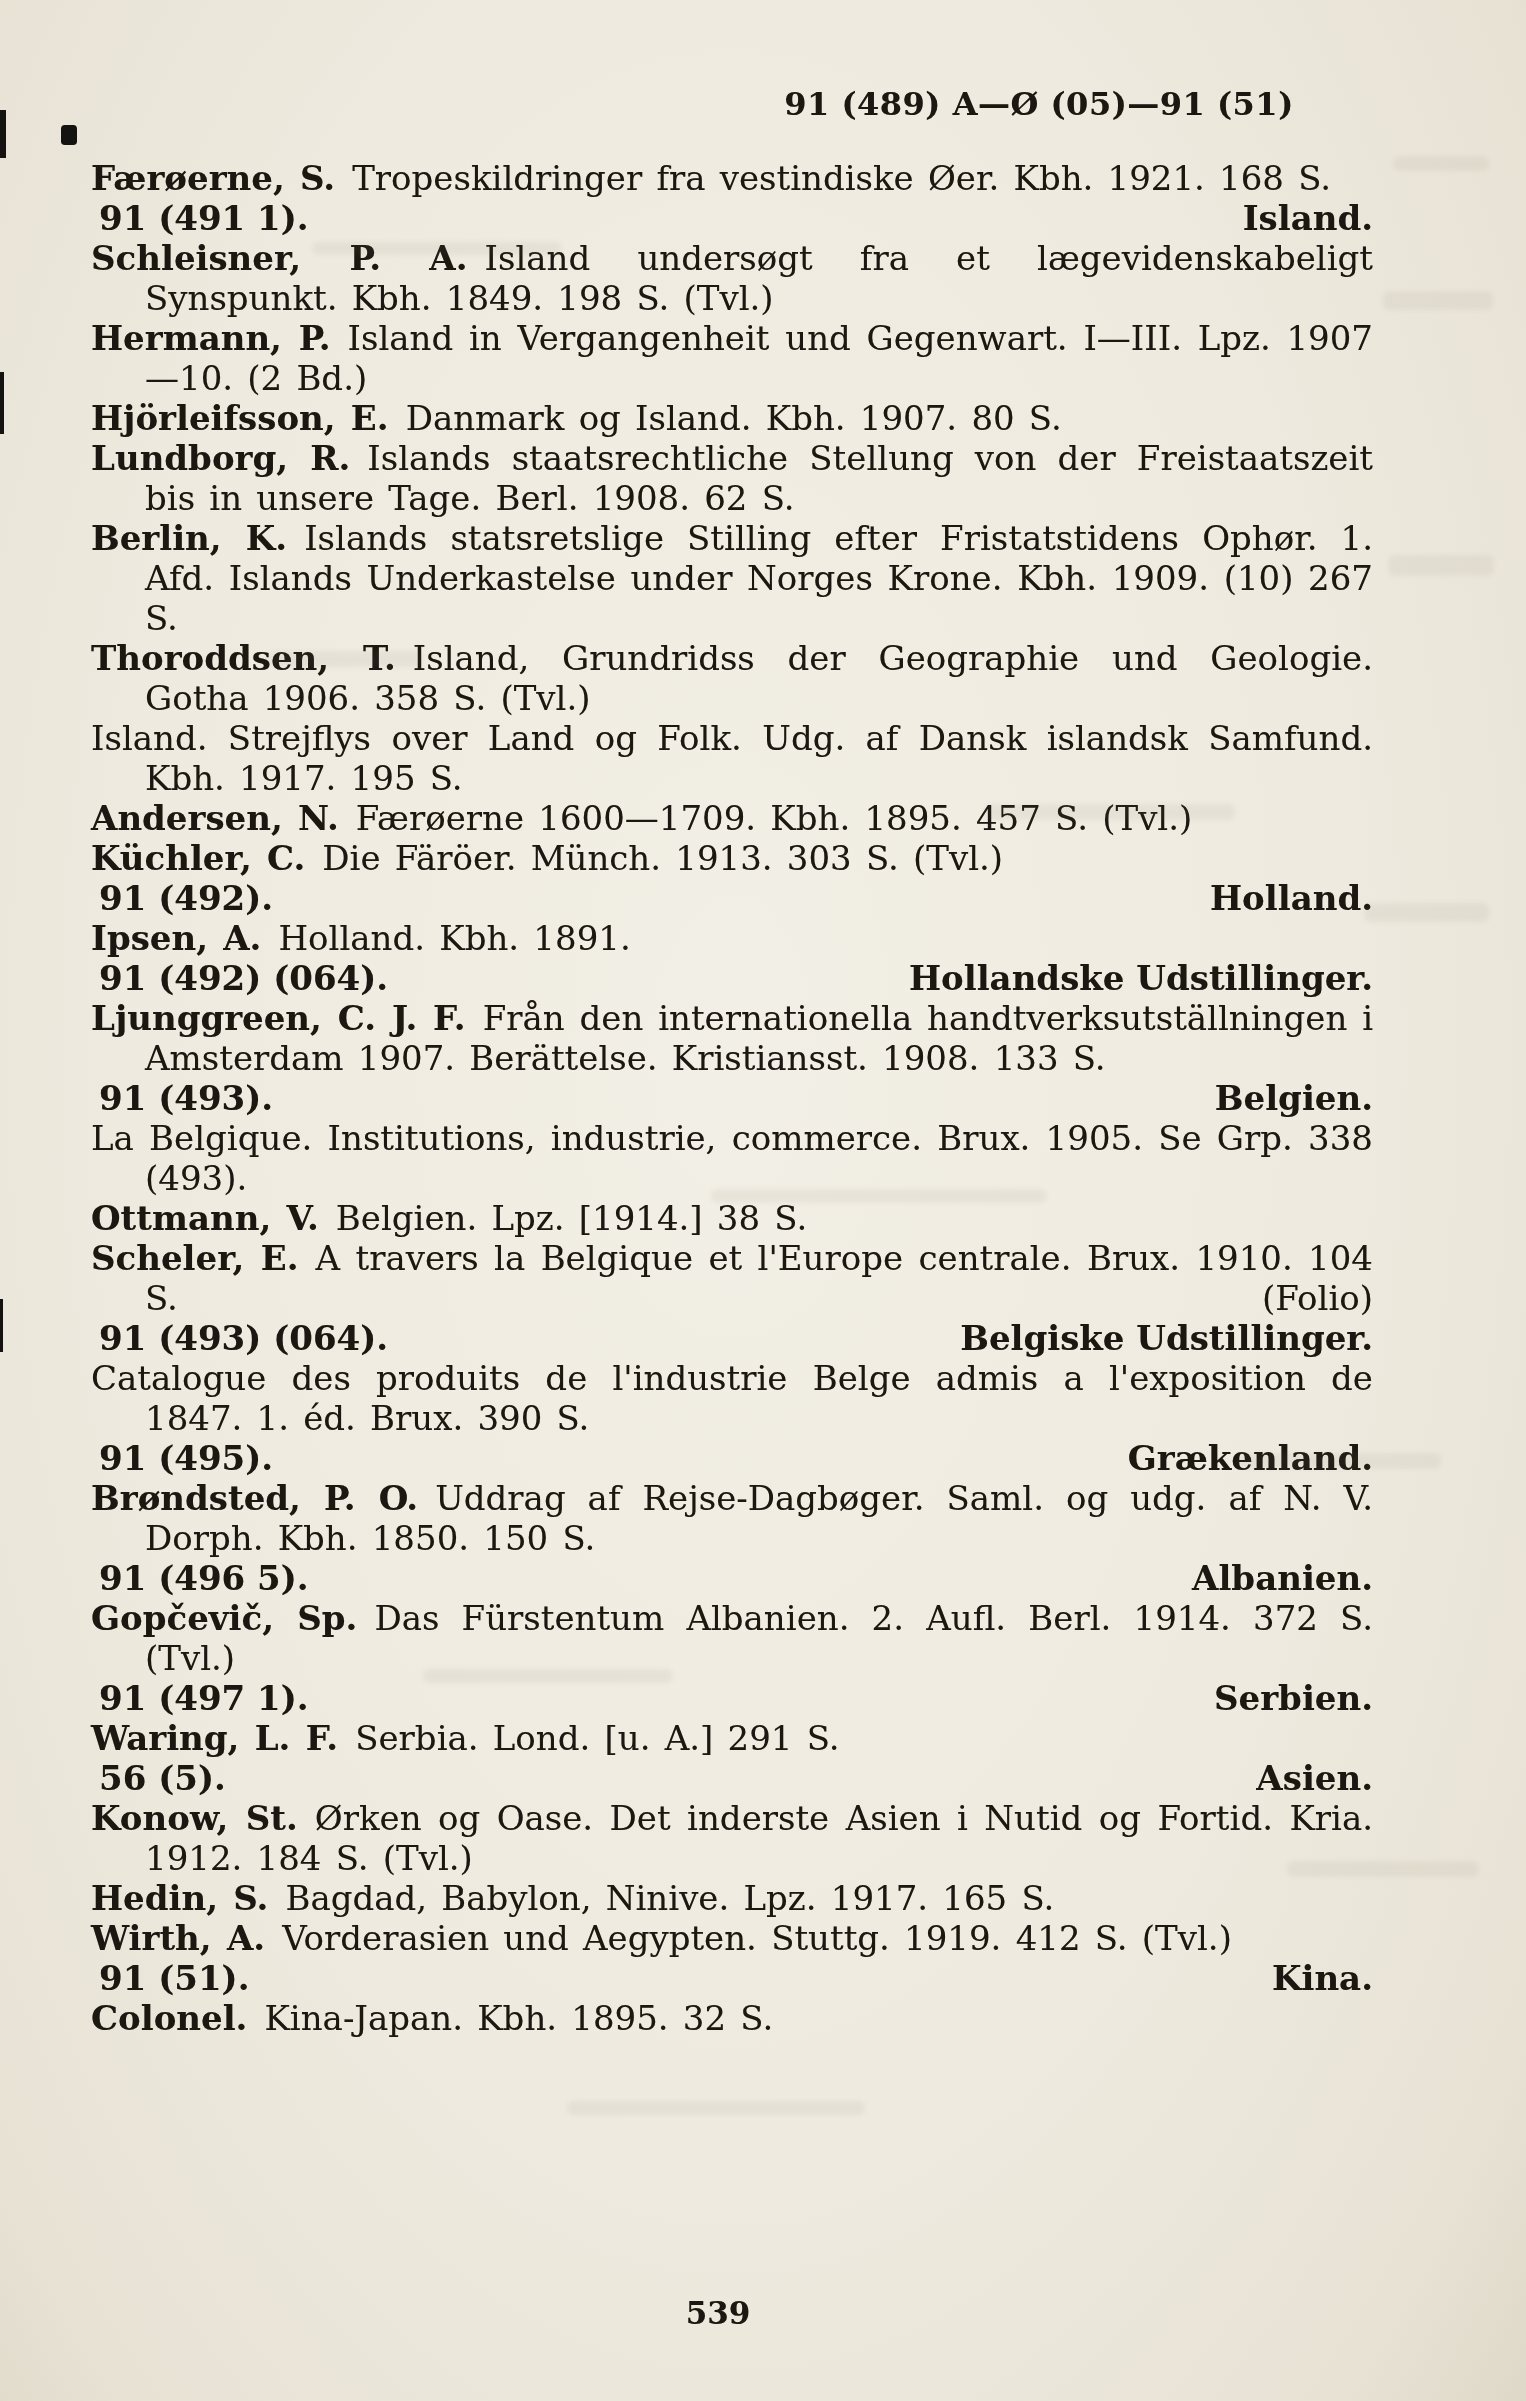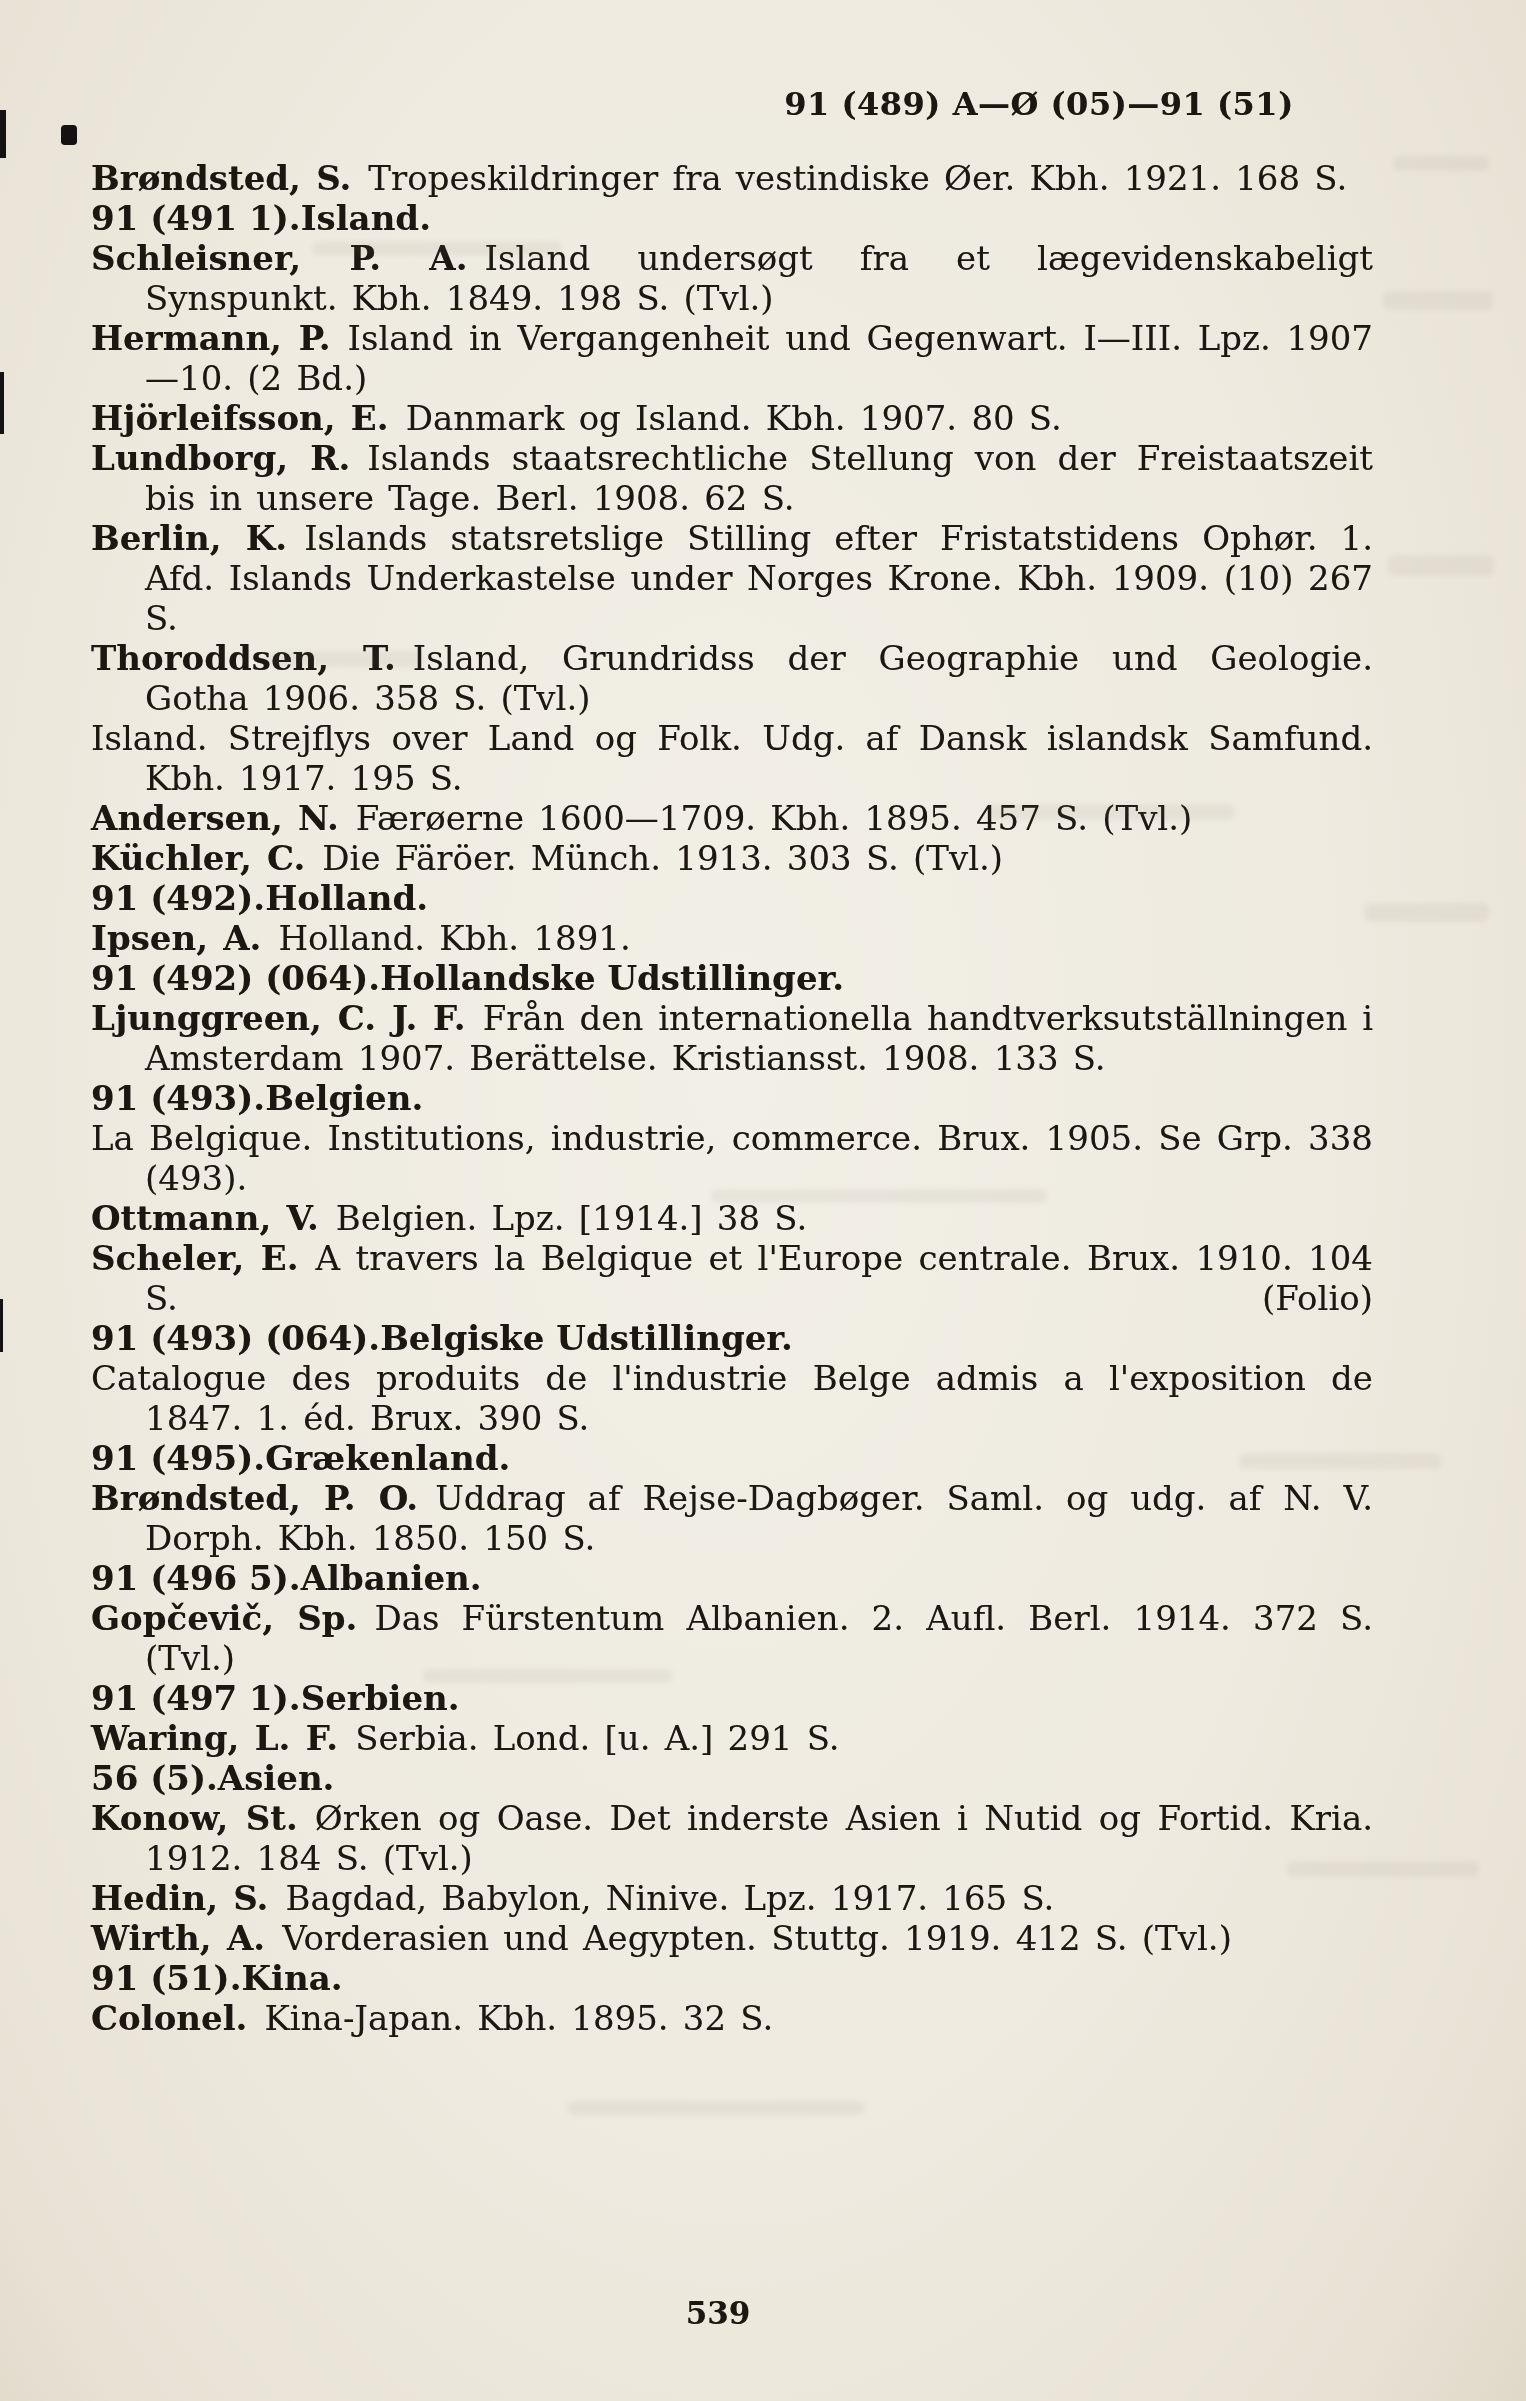--- a/index.html
+++ b/index.html
@@ -37,21 +37,23 @@
   .entry {
     padding-left:54px;
     text-indent:-54px;
     text-align:justify;
     word-spacing:3.4px;
   }
   .entry .lead { font-weight:bold; }
   .entry .tail { float:right; }
   .section {
     display:flex;
+    justify-content:space-between;
     font-weight:bold;
+    margin-left:8px;
   }
 
   
   .page-number {
     position:absolute;
     top:2209px;
     left:77px;
     width:1282px;
     text-align:center;
     font-size:31px;
@@ -107,21 +109,21 @@
   <div class="smudge sm8"></div>
   <div class="smudge sm9"></div>
   <div class="smudge sm10"></div>
   <div class="smudge sm11"></div>
   <div class="smudge sm12"></div>
 
   <header class="running-head">91 (489) A—Ø (05)—91 (51)</header>
 
   <main class="content">
     <div id="entries">
-  <p class="entry"><b class="lead">Brøndsted, S.</b><span class="body"> Tropeskildringer fra vestindiske Øer. Kbh. 1921. 168 S.</span></p>
+  <p class="entry"><b class="lead">Færøerne, S.</b><span class="body"> Tropeskildringer fra vestindiske Øer. Kbh. 1921. 168 S.</span></p>
 
   <p class="section">
           <b class="code">91 (491 1).</b>
           <b class="label">Island.</b>
         </p>
 
   <p class="entry"><b class="lead">Schleisner, P. A.</b><span class="body"> Island undersøgt fra et lægevidenskabeligt Synspunkt. Kbh. 1849. 198 S. (Tvl.)</span></p>
 
   <p class="entry"><b class="lead">Hermann, P.</b><span class="body"> Island in Vergangenheit und Gegenwart. I—III. Lpz. 1907—10. (2 Bd.)</span></p>
 

